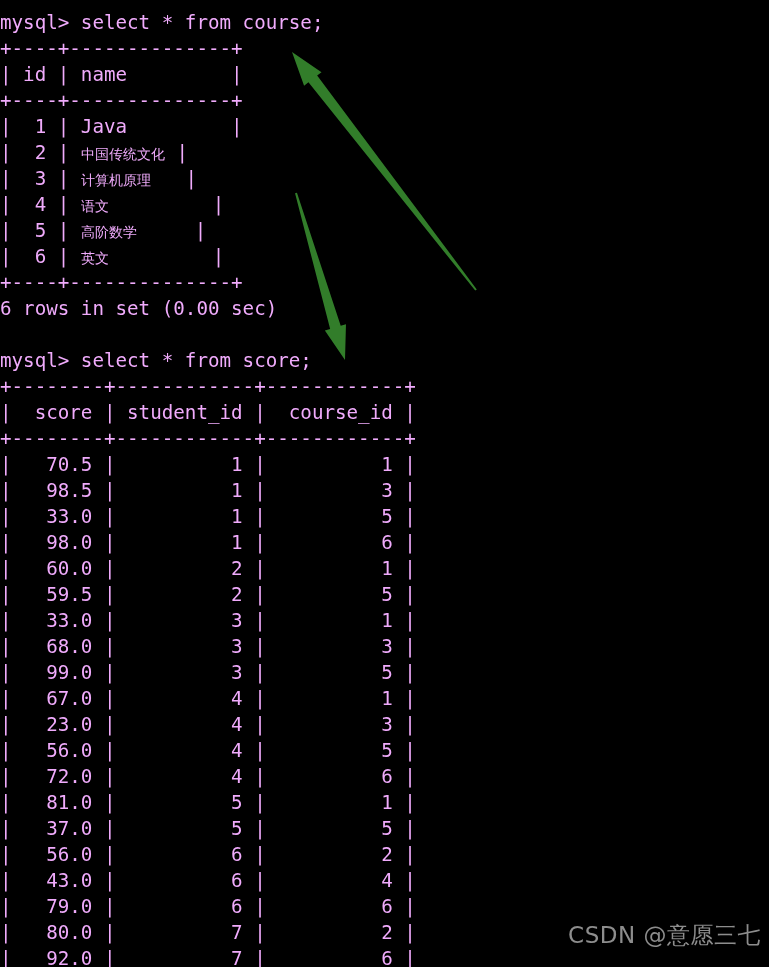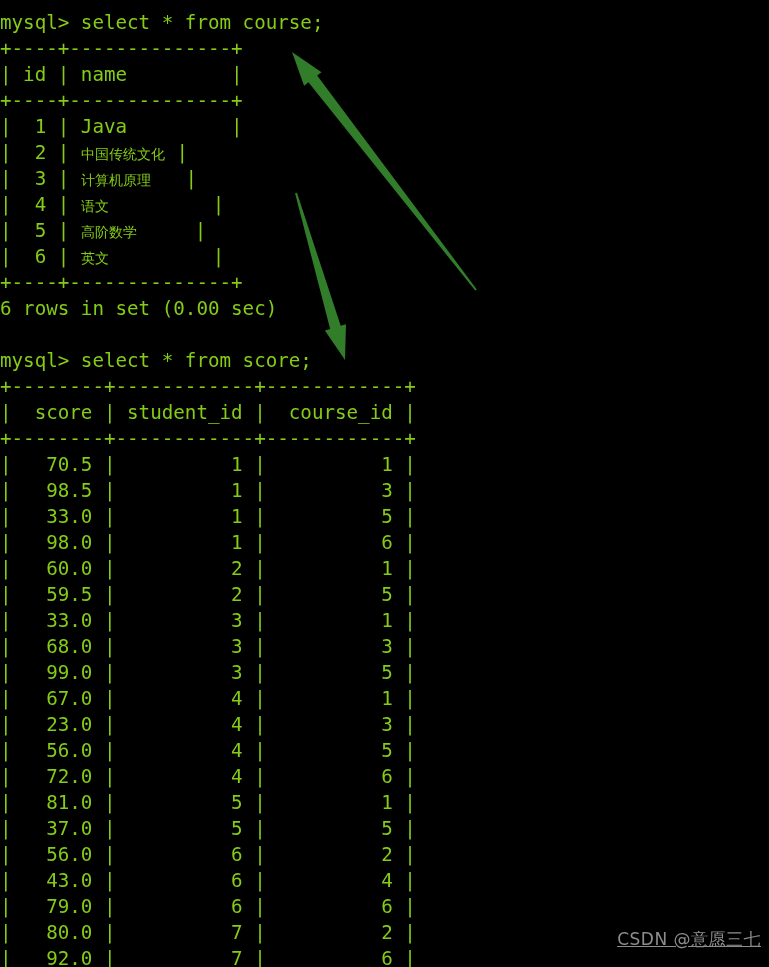--- a/index.html
+++ b/index.html
@@ -15,21 +15,21 @@
     font-family: "DejaVu Sans Mono", "Liberation Mono", monospace;
   }
 
   #terminal {
     position: absolute;
     left: 0;
     top: 10px;
     width: 769px;
     height: 957px;
     background: #000000;
-    color: #84cc16;
+    color: #f0abfc;
     font-family: "DejaVu Sans Mono", "Liberation Mono", monospace;
     font-size: 19.2px;
     line-height: 26px;
     letter-spacing: 0px;
     white-space: pre;
     overflow: hidden;
   }
 
   .term-line {
     white-space: pre;
@@ -52,24 +52,23 @@
     pointer-events: none;
   }
 
   
   #watermark {
     position: absolute;
     right: 8px;
     bottom: 16px;
     color: #8d8d8d;
     font-family: "DejaVu Sans", "Liberation Sans", sans-serif;
-    font-size: 17px;
+    font-size: 23px;
     letter-spacing: 0.5px;
     white-space: pre;
-    text-decoration: underline;
   }
 </style>
 </head>
 <body>
 
 <div id="terminal"><div class="term-line">mysql&gt; select * from course;</div><div class="term-line">+----+--------------+</div><div class="term-line">| id | name         |</div><div class="term-line">+----+--------------+</div><div class="term-line">|  1 | Java         |</div><div class="term-line">|  2 | <span class="cjk">中国传统文化</span> |</div><div class="term-line">|  3 | <span class="cjk">计算机原理</span>   |</div><div class="term-line">|  4 | <span class="cjk">语文</span>         |</div><div class="term-line">|  5 | <span class="cjk">高阶数学</span>     |</div><div class="term-line">|  6 | <span class="cjk">英文</span>         |</div><div class="term-line">+----+--------------+</div><div class="term-line">6 rows in set (0.00 sec)</div><div class="term-line"></div><div class="term-line">mysql&gt; select * from score;</div><div class="term-line">+--------+------------+------------+</div><div class="term-line">|  score | student_id |  course_id |</div><div class="term-line">+--------+------------+------------+</div><div class="term-line">|   70.5 |          1 |          1 |</div><div class="term-line">|   98.5 |          1 |          3 |</div><div class="term-line">|   33.0 |          1 |          5 |</div><div class="term-line">|   98.0 |          1 |          6 |</div><div class="term-line">|   60.0 |          2 |          1 |</div><div class="term-line">|   59.5 |          2 |          5 |</div><div class="term-line">|   33.0 |          3 |          1 |</div><div class="term-line">|   68.0 |          3 |          3 |</div><div class="term-line">|   99.0 |          3 |          5 |</div><div class="term-line">|   67.0 |          4 |          1 |</div><div class="term-line">|   23.0 |          4 |          3 |</div><div class="term-line">|   56.0 |          4 |          5 |</div><div class="term-line">|   72.0 |          4 |          6 |</div><div class="term-line">|   81.0 |          5 |          1 |</div><div class="term-line">|   37.0 |          5 |          5 |</div><div class="term-line">|   56.0 |          6 |          2 |</div><div class="term-line">|   43.0 |          6 |          4 |</div><div class="term-line">|   79.0 |          6 |          6 |</div><div class="term-line">|   80.0 |          7 |          2 |</div><div class="term-line">|   92.0 |          7 |          6 |</div></div>
 
 <svg id="arrow-layer" viewBox="0 0 769 967" width="769" height="967" xmlns="http://www.w3.org/2000/svg">
   <g>
     <polygon id="arrow1" points="476.79,289.39 317.15,75.53 321.50,72.17 292.00,52.00 304.09,85.63 308.44,82.26 475.21,290.61" fill="#327d2a"></polygon>

